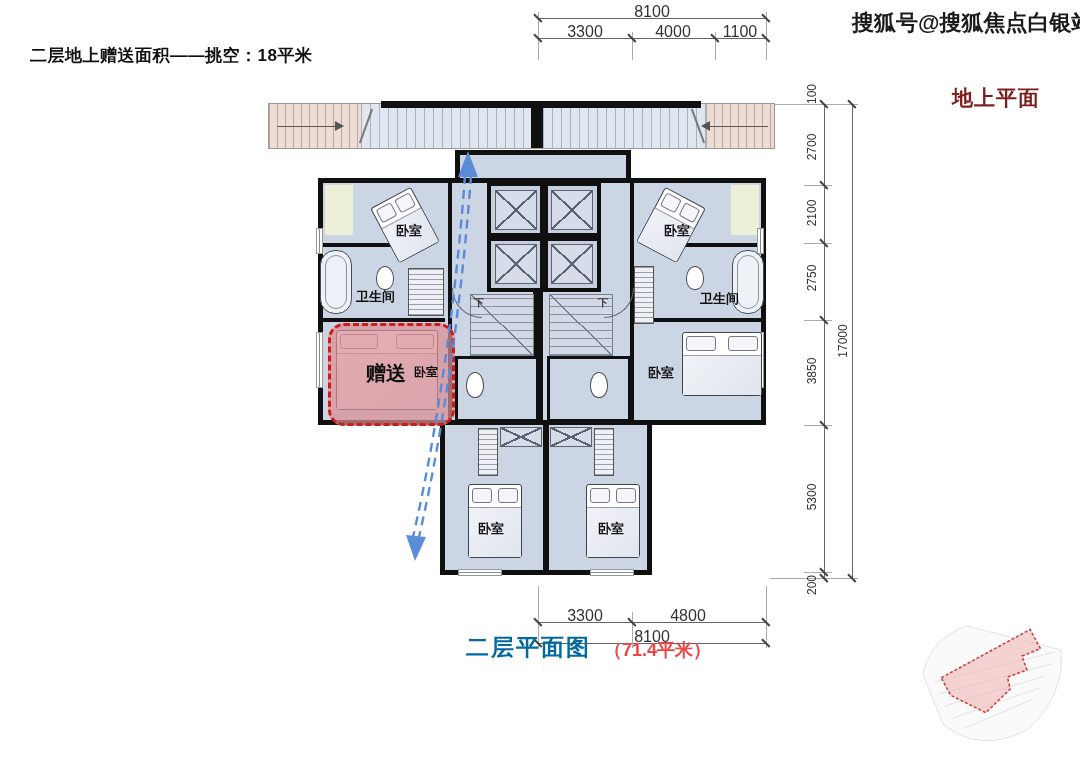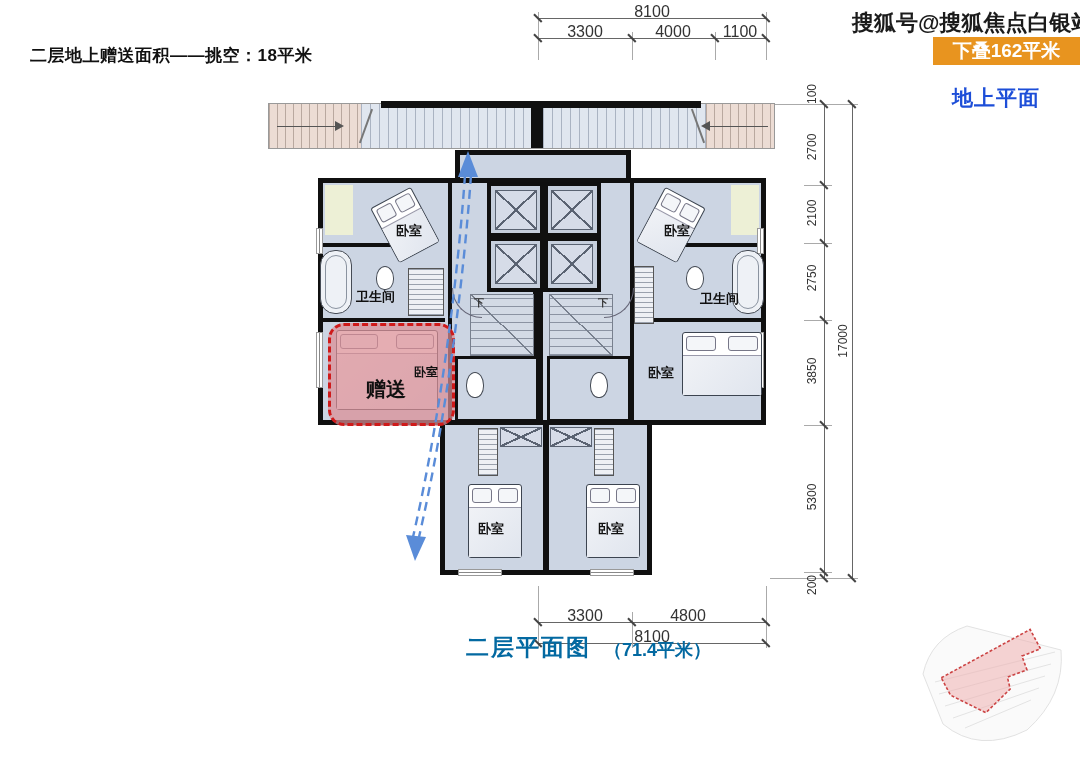--- a/index.html
+++ b/index.html
@@ -6,21 +6,21 @@
   *{box-sizing:border-box;}
   .page{position:relative;width:1080px;height:764px;background:#fff;overflow:hidden;
         font-family:"Liberation Sans",sans-serif;color:#111;}
   .a{position:absolute;}
   
   .heading-left{font-size:17px;font-weight:bold;letter-spacing:.5px;}
   .watermark{font-size:22px;font-weight:bold;color:#1b1b1b;white-space:nowrap;
     text-shadow:-1px -1px 0 #fff,1px -1px 0 #fff,-1px 1px 0 #fff,1px 1px 0 #fff;}
   .badge{background:#e8941f;color:#fff;font-size:19px;font-weight:bold;text-align:center;
          line-height:28px;}
-  .floor-tag{color:#1d4ed8;font-size:21px;font-weight:bold;letter-spacing:1px;}
+  .floor-tag{color:#7f1d1d;font-size:21px;font-weight:bold;letter-spacing:1px;}
   
   .line-h{height:1px;background:#666;}
   .line-v{width:1px;background:#666;}
   .extl{background:#aaa;}
   .tk{width:11px;height:1.6px;background:#444;transform:translate(-50%,-50%) rotate(45deg);}
   .dlab{font-size:16px;color:#333;white-space:nowrap;transform:translateX(-50%);}
   .vlab{font-size:12px;color:#333;white-space:nowrap;transform:translate(-50%,-50%) rotate(-90deg);}
   
   .floor{background:#ccd5e3;border:5px solid #101010;}
   .wall{background:#101010;}
@@ -47,31 +47,30 @@
   .winv{background-image:linear-gradient(90deg,transparent 44%,#888 44%,#888 56%,transparent 56%);}
   .winh{background-image:linear-gradient(0deg,transparent 44%,#888 44%,#888 56%,transparent 56%);}
   .bonus{border:3px dashed #cf1a1a;border-radius:16px;background:rgba(219,142,148,.72);z-index:20;}
   .arc{border-left:1px solid #667;border-bottom:1px solid #667;border-bottom-left-radius:100%;z-index:5;}
   .gline{background:#555;}
   .tri-r{width:0;height:0;border-left:9px solid #555;border-top:5px solid transparent;border-bottom:5px solid transparent;}
   .tri-l{width:0;height:0;border-right:9px solid #555;border-top:5px solid transparent;border-bottom:5px solid transparent;}
   .brk{width:1.5px;height:36px;background:#777;}
   
   .plan-title{color:#0369a1;font-size:23px;font-weight:bold;letter-spacing:2px;}
-  .plan-area{color:#0369a1;font-size:18px;font-weight:bold;}
+  .plan-area{color:#ef4444;font-size:18px;font-weight:bold;}
   .note-line{font-size:15px;color:#222;line-height:20px;white-space:nowrap;}
 </style>
 </head>
 <body>
 
 <div class="page">
 
   <div class="a heading-left" style="left:30px;top:44px">二层地上赠送面积——挑空：18平米</div>
   <div class="a watermark" style="left:852px;top:8px">搜狐号@搜狐焦点白银站</div>
-  <div class="a badge" style="left:933px;top:37px;width:147px;height:28px">下叠162平米</div>
   <div class="a floor-tag" style="left:952px;top:84px">地上平面</div>
 
   <div class="a line-h" style="left:538px;top:18px;width:228px"></div>
   <div class="a line-h" style="left:538px;top:38px;width:228px"></div>
   <div class="a line-v extl" style="left:538px;top:12px;height:48px"></div>
   <div class="a line-v extl" style="left:632px;top:32px;height:28px"></div>
   <div class="a line-v extl" style="left:715px;top:32px;height:28px"></div>
   <div class="a line-v extl" style="left:766px;top:12px;height:48px"></div>
   <div class="a tk" style="left:538px;top:18px"></div>
   <div class="a tk" style="left:766px;top:18px"></div>
@@ -221,21 +220,21 @@
   <div class="a win winv" style="left:316px;top:332px;width:7px;height:56px"></div>
   <div class="a win winv" style="left:757px;top:228px;width:7px;height:26px"></div>
   <div class="a win winv" style="left:757px;top:332px;width:7px;height:56px"></div>
   <div class="a win winh" style="left:458px;top:569px;width:44px;height:7px"></div>
   <div class="a win winh" style="left:590px;top:569px;width:44px;height:7px"></div>
 
   <div class="a bonus" style="left:328px;top:323px;width:127px;height:103px"></div>
 
   <span class="a rlab" style="left:396px;top:222px">卧室</span>
   <span class="a rlab" style="left:356px;top:288px">卫生间</span>
-  <span class="a rlab" style="left:366px;top:376px;font-size:20px">赠送</span>
+  <span class="a rlab" style="left:366px;top:360px;font-size:20px">赠送</span>
   <span class="a rlab" style="left:414px;top:364px;font-size:12px">卧室</span>
   <span class="a rlab" style="left:664px;top:222px">卧室</span>
   <span class="a rlab" style="left:700px;top:290px">卫生间</span>
   <span class="a rlab" style="left:648px;top:364px">卧室</span>
   <span class="a rlab" style="left:478px;top:520px">卧室</span>
   <span class="a rlab" style="left:598px;top:520px">卧室</span>
 
   <svg class="a" style="left:265px;top:95px;width:600px;height:500px;z-index:40" viewBox="0 0 600 500">
     <g fill="none" stroke="#5a8cd8" stroke-width="2.4" stroke-dasharray="9 6">
       <path d="M200,80 C193,180 176,320 148,442"></path>

